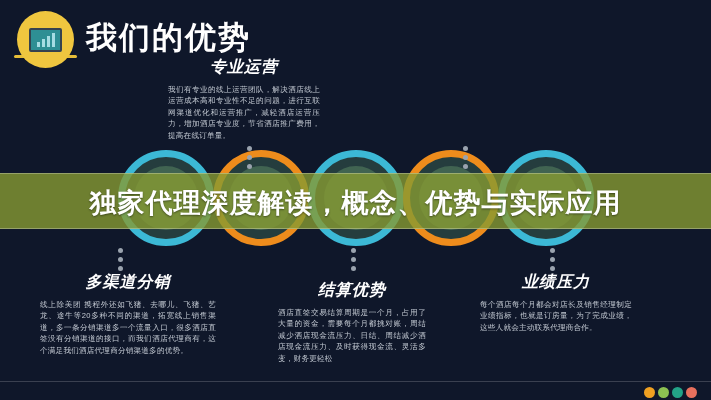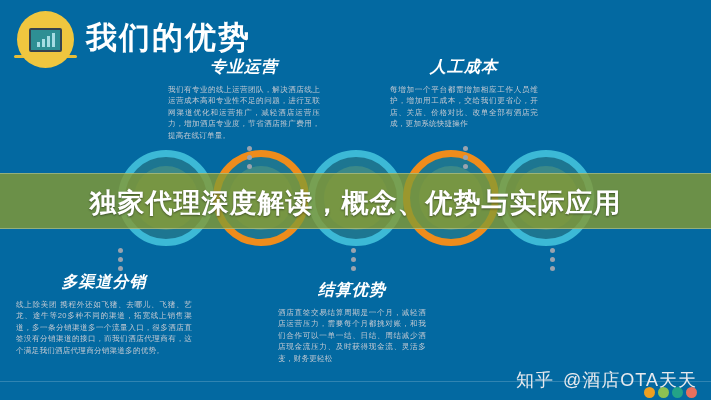--- a/index.html
+++ b/index.html
@@ -8,21 +8,21 @@
     background: #2f3b4c;
   }
   body {
     font-family: "Liberation Sans", "DejaVu Sans", sans-serif;
   }
   #stage {
     position: relative;
     width: 711px;
     height: 400px;
     overflow: hidden;
-    background: #0369a1;
+    background: #0f172a;
   }
 
   
   .logo-circle {
     position: absolute;
     left: 17px;
     top: 11px;
     width: 57px;
     height: 57px;
     border-radius: 50%;
@@ -89,21 +89,21 @@
     font-size: 7.6px;
     line-height: 11.4px;
     color: #c3c9d2;
     text-align: justify;
     letter-spacing: 0.2px;
   }
 
   .card-top-1 { left: 168px; top: 57px; width: 152px; }
   .card-top-2 { left: 390px; top: 57px; width: 148px; }
 
-  .card-bot-1 { left: 16px;  top: 272px; width: 176px; }
+  .card-bot-1 { left: 40px;  top: 272px; width: 176px; }
   .card-bot-2 { left: 278px; top: 280px; width: 148px; }
   .card-bot-3 { left: 480px; top: 272px; width: 152px; }
 
   
   .dots {
     position: absolute;
     display: flex;
     flex-direction: column;
     gap: 4px;
     align-items: center;
@@ -258,46 +258,42 @@
     <span></span>
       <span></span>
       <span></span>
   </div>
 
   <div class="card card-top-1">
     <div class="card-title">专业运营</div>
     <div class="card-body">我们有专业的线上运营团队，解决酒店线上运营成本高和专业性不足的问题，进行互联网渠道优化和运营推广，减轻酒店运营压力，增加酒店专业度，节省酒店推广费用，提高在线订单量。</div>
   </div>
 
-  <div class="card card-top-2">
-    <div class="card-title">人工成本</div>
-    <div class="card-body">每增加一个平台都需增加相应工作人员维护，增加用工成本，交给我们更省心，开店、关店、价格对比、改单全部有酒店完成，更加系统快捷操作</div>
-  </div>
 
   <div class="card card-bot-1">
     <div class="card-title">多渠道分销</div>
     <div class="card-body">线上除美团 携程外还如飞猪、去哪儿、飞猪、艺龙、途牛等20多种不同的渠道，拓宽线上销售渠道，多一条分销渠道多一个流量入口，很多酒店直签没有分销渠道的接口，而我们酒店代理商有，这个满足我们酒店代理商分销渠道多的优势。</div>
   </div>
 
   <div class="card card-bot-2">
     <div class="card-title">结算优势</div>
-    <div class="card-body">酒店直签交易结算周期是一个月，减轻酒店运营压力，需要每个月都挑对账，和我们合作可以一单一结、日结、周结减少酒店现金流压力、及时获得现金流、灵活多变，财务更轻松</div>
-  </div>
-
+    <div class="card-body">酒店直签交易结算周期是一个月，占用了大量的资金，需要每个月都挑对账，周结减少酒店现金流压力、日结、周结减少酒店现金流压力、及时获得现金流、灵活多变，财务更轻松</div>
+  </div>
+
+  <div class="card card-bot-3">
+    <div class="card-title">业绩压力</div>
+    <div class="card-body">每个酒店每个月都会对店长及销售经理制定业绩指标，也就是订房量，为了完成业绩，这些人就会主动联系代理商合作。</div>
+  </div>
 
   <div class="banner"></div>
   <div class="banner-top-line"></div>
   <div class="banner-bot-line"></div>
   <div class="overlay-title">独家代理深度解读，概念、优势与实际应用</div>
 
   <div class="bottom-rule"></div>
-  <div class="watermark">
-    <span class="wm-brand">知乎</span>
-    <span class="wm-handle">@酒店OTA天天</span>
-  </div>
   <div class="wm-dots">
     <span class="wd1"></span>
     <span class="wd2"></span>
     <span class="wd3"></span>
     <span class="wd4"></span>
   </div>
 
 </div>
 
 </body></html>

